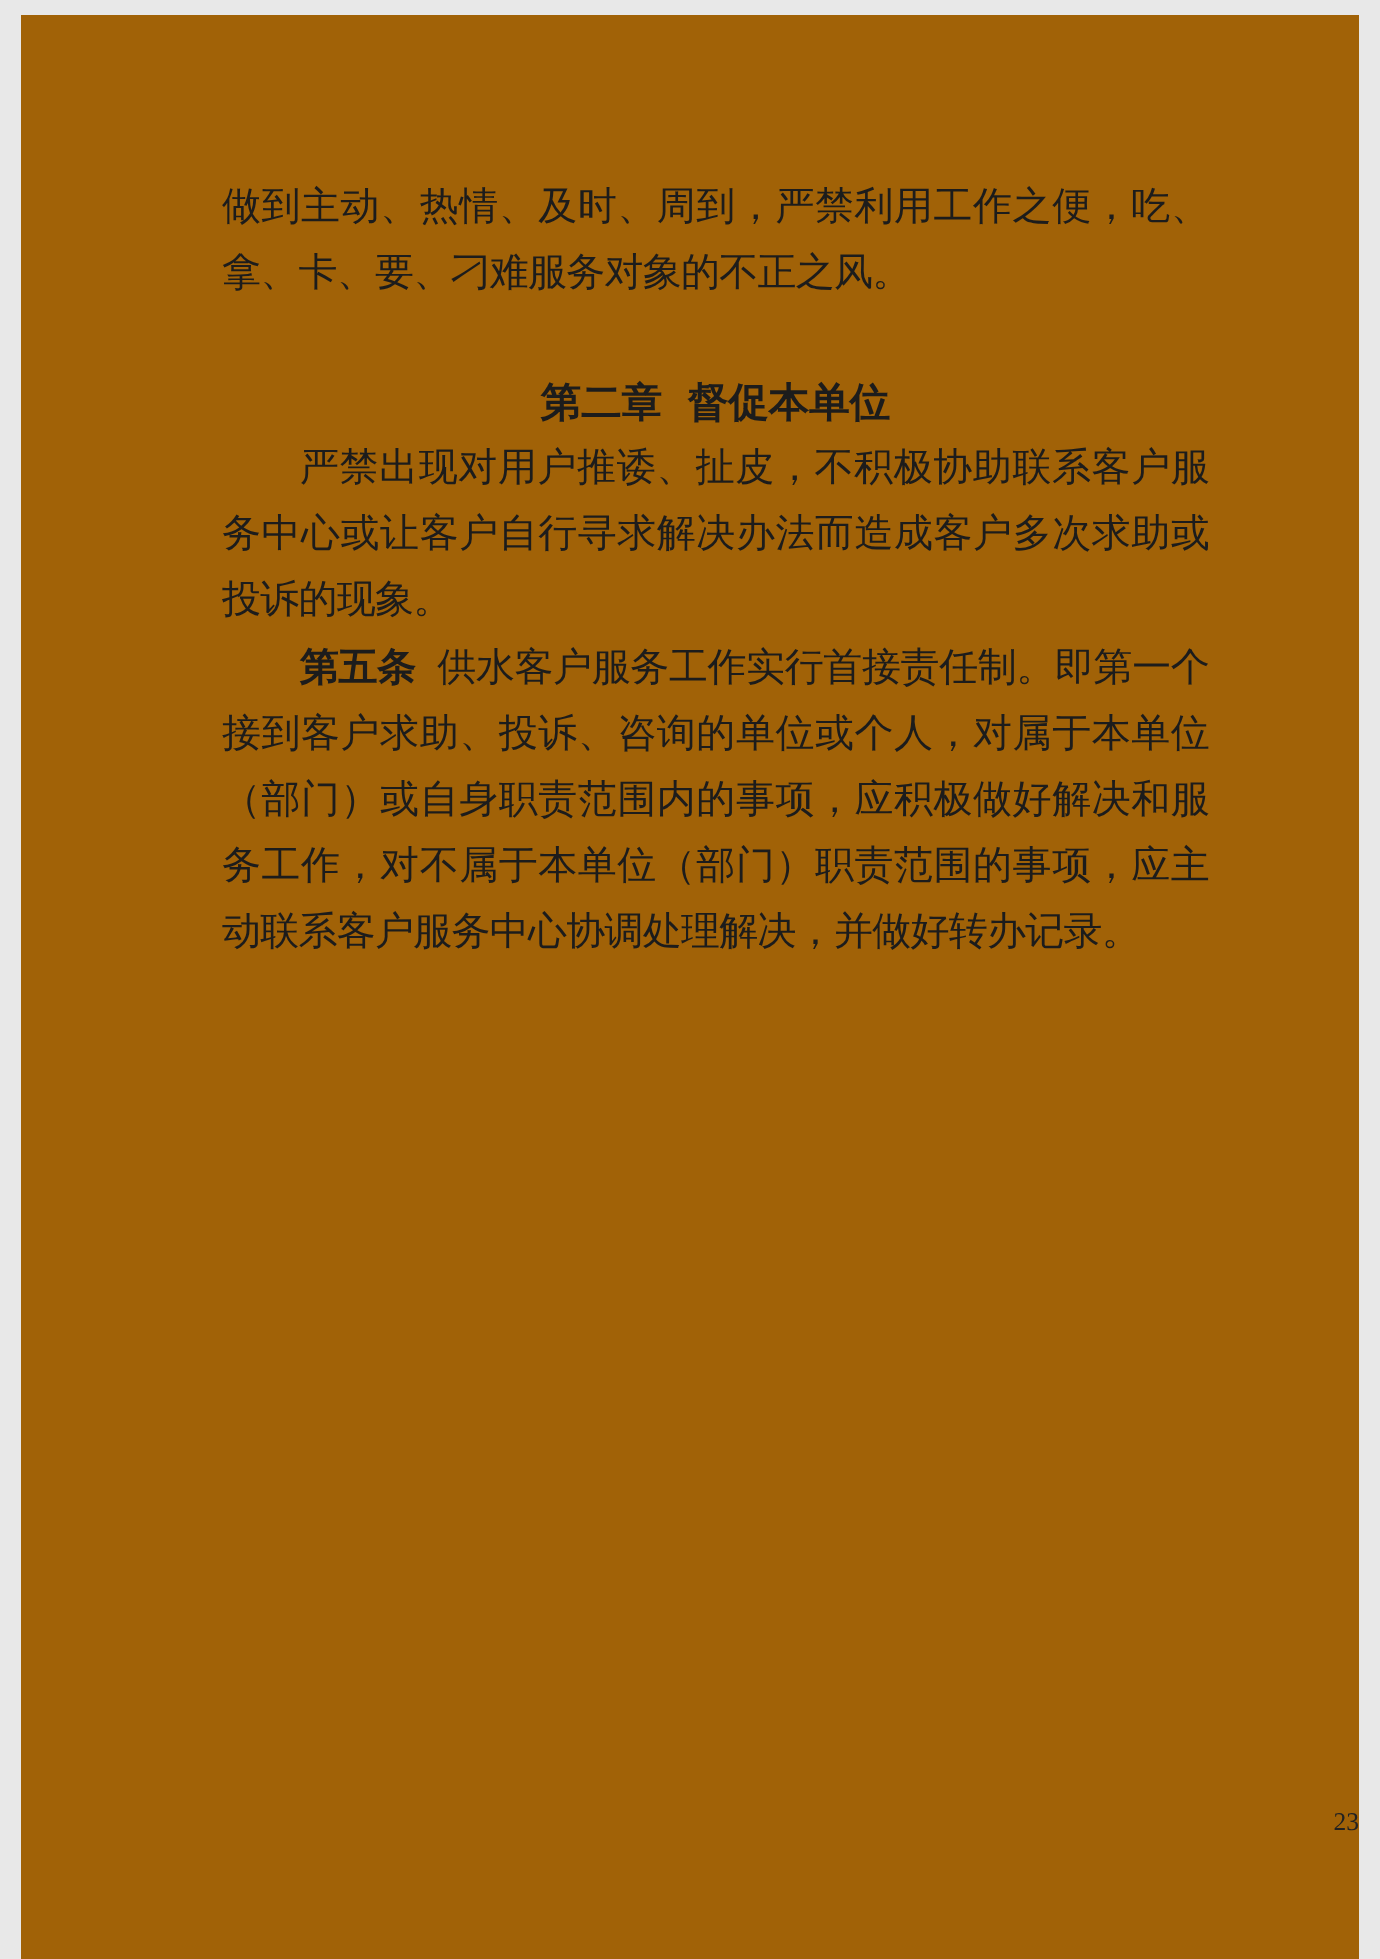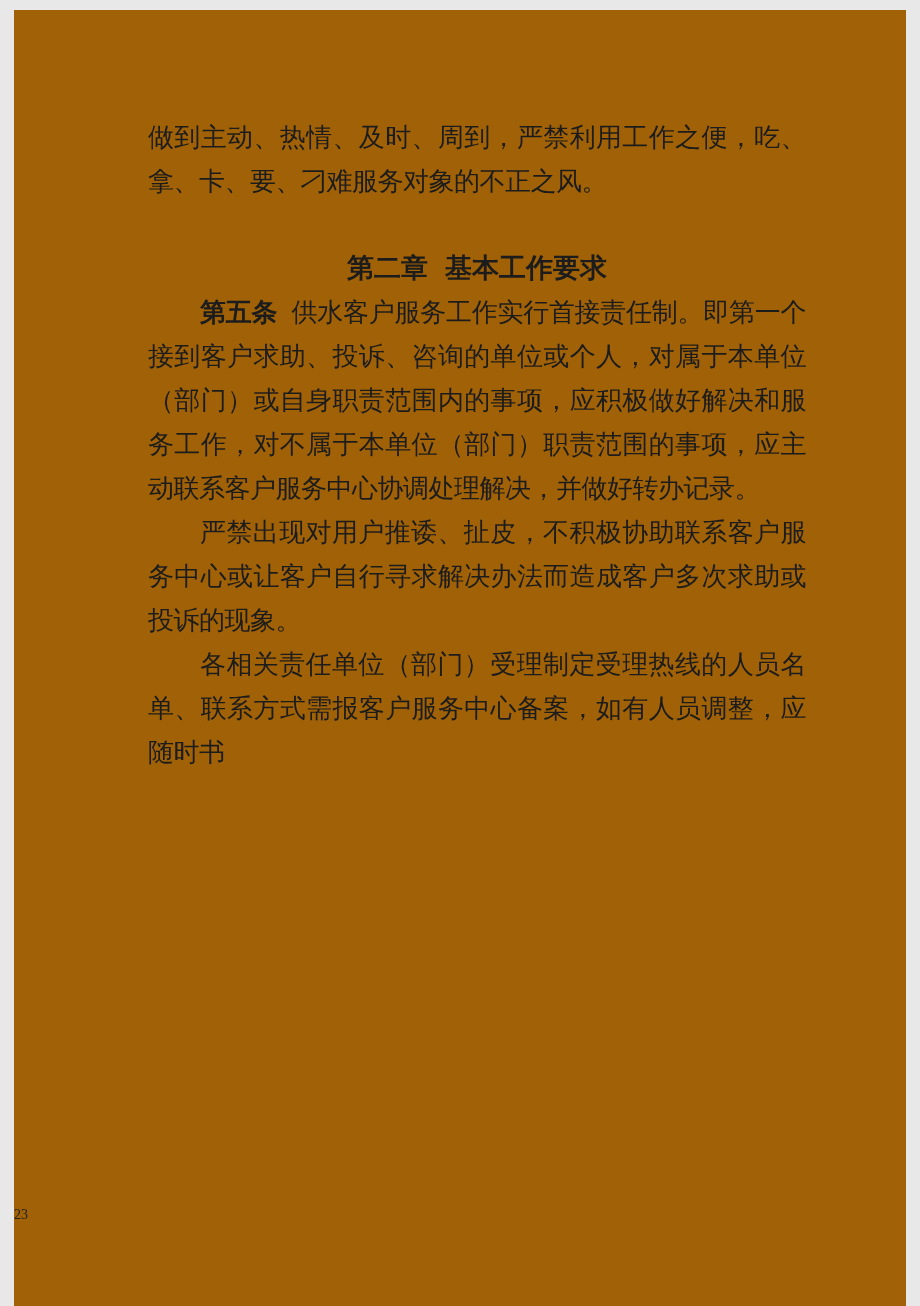--- a/index.html
+++ b/index.html
@@ -48,40 +48,39 @@
   .article-lead {
     font-family: "Liberation Sans", "DejaVu Sans", sans-serif;
     font-weight: bold;
     margin-right: 0.55em;
   }
   .page-number {
     position: absolute;
     left: 0;
     right: 0;
     top: 1194px;
-    text-align: left;
-    font-size: 14px;
+    text-align: right;
+    font-size: 17px;
     line-height: 22px;
     color: #222222;
   }
 </style>
 </head>
 <body>
 
 <div class="page">
   <div class="content">
 
     <p class="para no-indent">做到主动、热情、及时、周到，严禁利用工作之便，吃、拿、卡、要、刁难服务对象的不正之风。</p>
 
-    <p class="chapter-heading">第二章 基本工作要求</p>
+    <p class="chapter-heading">第二章 督促本单位</p>
+
+    <p class="para">严禁出现对用户推诿、扯皮，不积极协助联系客户服务中心或让客户自行寻求解决办法而造成客户多次求助或投诉的现象。</p>
 
     <p class="para"><span class="article-lead">第五条</span><span>供水客户服务工作实行首接责任制。即第一个接到客户求助、投诉、咨询的单位或个人，对属于本单位（部门）或自身职责范围内的事项，应积极做好解决和服务工作，对不属于本单位（部门）职责范围的事项，应主动联系客户服务中心协调处理解决，并做好转办记录。</span></p>
 
-    <p class="para">严禁出现对用户推诿、扯皮，不积极协助联系客户服务中心或让客户自行寻求解决办法而造成客户多次求助或投诉的现象。</p>
 
 
-
-    <p class="para">各相关责任单位（部门）受理制定受理热线的人员名单、联系方式需报客户服务中心备案，如有人员调整，应随时书</p>
 
   </div>
 
   <div class="page-number">23</div>
 </div>
 
 </body></html>

